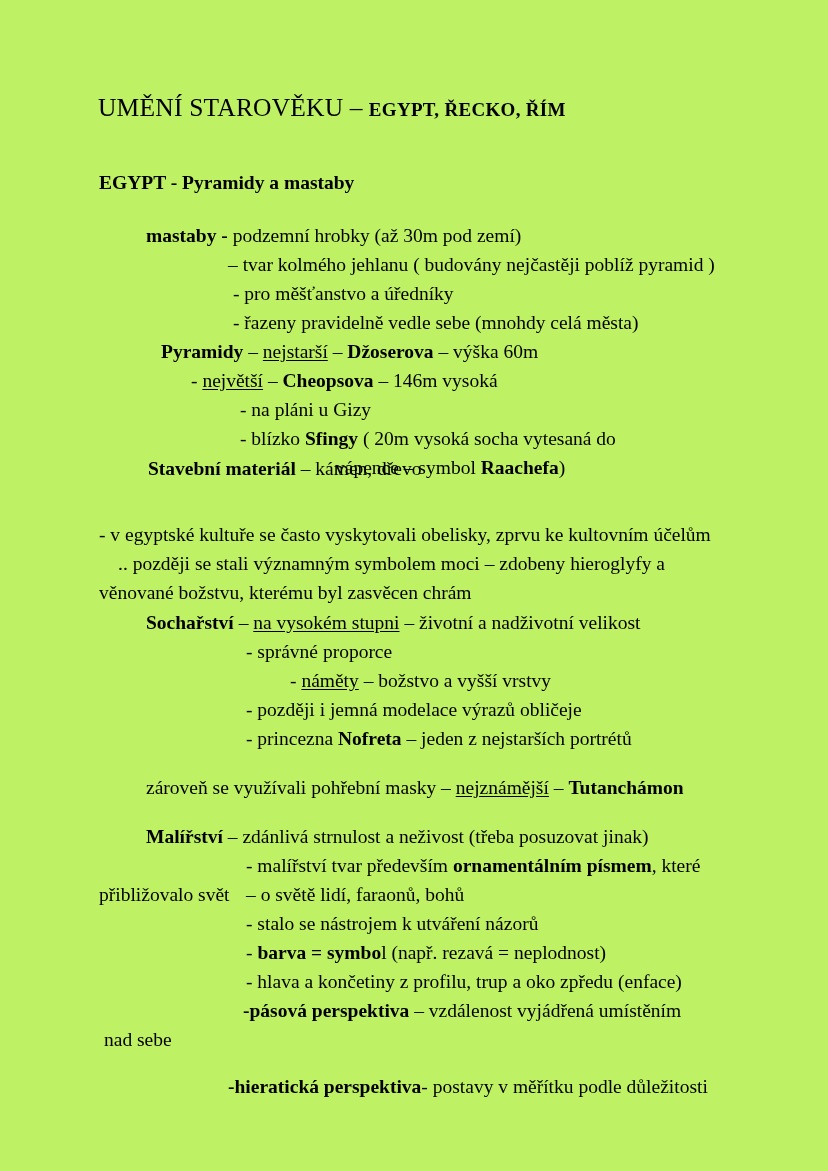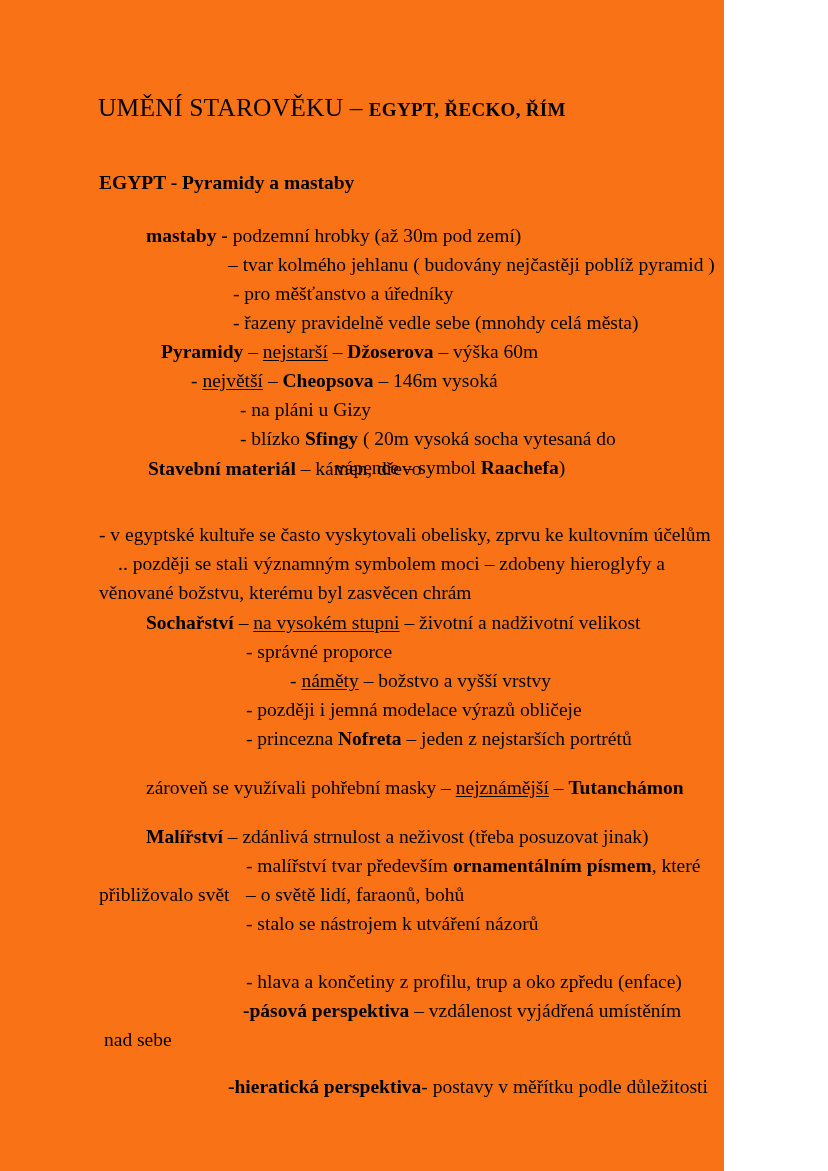--- a/index.html
+++ b/index.html
@@ -14,23 +14,23 @@
     position: relative;
     overflow: hidden;
     font-family: "Liberation Serif", "DejaVu Serif", serif;
     color: #000000;
     -webkit-font-smoothing: antialiased;
   }
   .page {
     position: absolute;
     left: 0;
     top: 0;
-    width: 724px;
+    width: 828px;
     height: 1171px;
-    background: #f97316;
+    background: #bef264;
   }
 
   
   .doc-title {
     position: absolute;
     left: 98px;
     top: 95px;
     white-space: nowrap;
     line-height: 1.0;
   }
@@ -123,20 +123,23 @@
 
   <div class="line" style="left:146px; top:827px;">
     <b>Malířství</b><span> – zdánlivá strnulost a neživost (třeba posuzovat jinak)</span>
   </div>
   <div class="line" style="left:246px; top:856px;">
     <span>- malířství tvar především </span><b>ornamentálním písmem</b><span>, které</span>
   </div>
   <div class="line" style="left:99px; top:885px;">přibližovalo svět</div>
   <div class="line" style="left:246px; top:885px;">– o světě lidí, faraonů, bohů</div>
   <div class="line" style="left:246px; top:914px;">- stalo se  nástrojem k utváření názorů</div>
+  <div class="line" style="left:246px; top:943px;">
+    <span>- </span><b>barva = symbo</b><span>l</span><span> (např. rezavá = neplodnost)</span>
+  </div>
   <div class="line" style="left:246px; top:972px;">- hlava a končetiny z profilu, trup a oko zpředu (enface)</div>
   <div class="line" style="left:243px; top:1001px;">
     <b>-pásová perspektiva</b><span> – vzdálenost vyjádřená umístěním</span>
   </div>
   <div class="line" style="left:104px; top:1030px;">nad sebe</div>
   <div class="line" style="left:228px; top:1061px;margin-top:16px;">
     <b>-hieratická perspektiva</b><span>- postavy v měřítku podle důležitosti</span>
   </div>
 
 </div>

